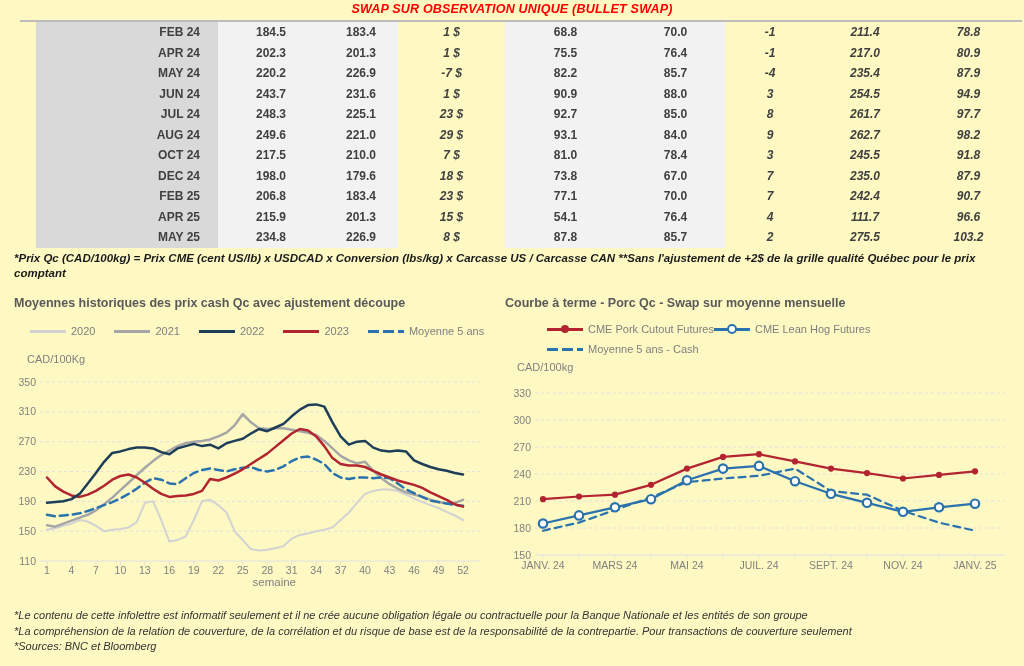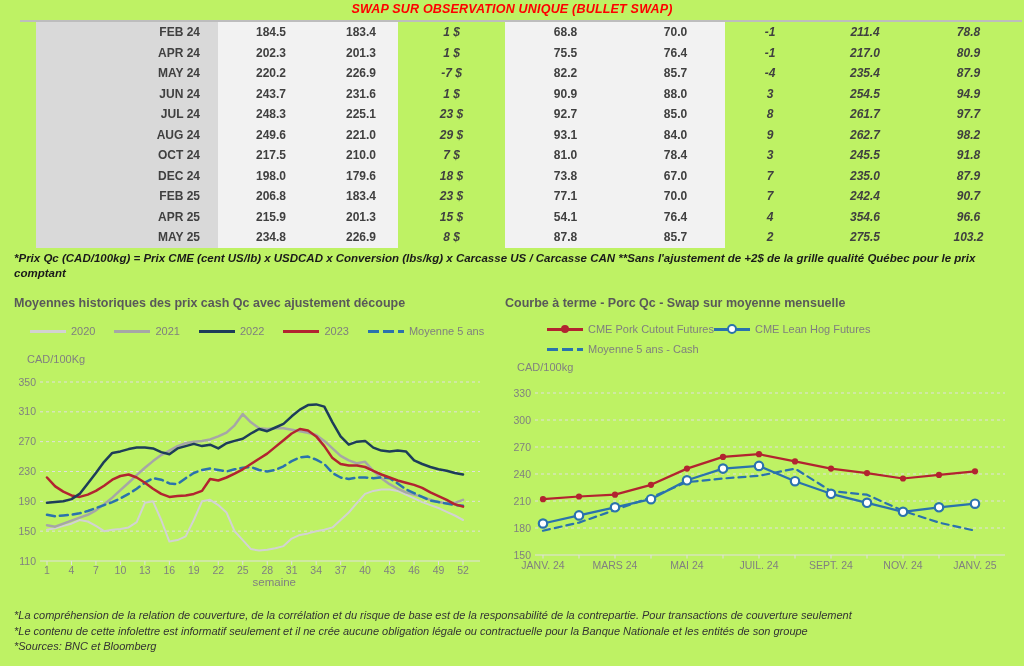--- a/index.html
+++ b/index.html
@@ -1,18 +1,18 @@
 <!DOCTYPE html>
 <html><head>
 <meta charset="utf-8">
 <style>
   * { margin:0; padding:0; box-sizing:border-box; }
   html,body { width:1024px; height:666px; background:#ffffff; overflow:hidden;
     font-family:"Liberation Sans", sans-serif; }
-  .canvas { position:relative; width:1024px; height:666px; background:#bef264; }
+  .canvas { position:relative; width:1024px; height:666px; background:#fef9c3; }
 
   
   .doc-title { position:absolute; left:0; top:2px; width:1024px; text-align:center;
     color:#ff0000; font-size:12.5px; font-weight:bold; font-style:italic; letter-spacing:.2px; }
 
   
   .swap-table { position:absolute; left:20px; top:20px; width:1002px;
     border-top:2px solid #bdbdbd; }
   .t-row { display:grid; grid-template-columns:198px 90px 90px 107px 105px 115px 90px 100px 107px;
     height:20.5px; align-items:center; }
@@ -158,21 +158,21 @@
         <div class="cell cell-blue">90.7</div>
       </div>
       <div class="t-row">
         <div class="cell cell-month">APR 25</div>
         <div class="cell cell-g1">215.9</div>
         <div class="cell cell-g1">201.3</div>
         <div class="cell cell-diff diff-pos">15 $</div>
         <div class="cell cell-g1">54.1</div>
         <div class="cell cell-g1">76.4</div>
         <div class="cell cell-diff diff-pos">4</div>
-        <div class="cell cell-blue">354.6</div>
+        <div class="cell cell-blue">111.7</div>
         <div class="cell cell-blue">96.6</div>
       </div>
       <div class="t-row">
         <div class="cell cell-month">MAY 25</div>
         <div class="cell cell-g1">234.8</div>
         <div class="cell cell-g1">226.9</div>
         <div class="cell cell-diff diff-pos">8 $</div>
         <div class="cell cell-g1">87.8</div>
         <div class="cell cell-g1">85.7</div>
         <div class="cell cell-diff diff-pos">2</div>
@@ -348,18 +348,18 @@
       <circle cx="254" cy="77.2" r="3.1" fill="#b22430"></circle>
       <circle cx="290" cy="84.4" r="3.1" fill="#b22430"></circle>
       <circle cx="326" cy="91.6" r="3.1" fill="#b22430"></circle>
       <circle cx="362" cy="96.1" r="3.1" fill="#b22430"></circle>
       <circle cx="398" cy="101.5" r="3.1" fill="#b22430"></circle>
       <circle cx="434" cy="97.9" r="3.1" fill="#b22430"></circle>
       <circle cx="470" cy="94.3" r="3.1" fill="#b22430"></circle>
     </svg>
 
   <div class="footer-notes">
+    <div>*Le contenu de cette infolettre est informatif seulement et il ne crée aucune obligation légale ou contractuelle pour la Banque Nationale et les entités de son groupe</div>
     <div>*La compréhension de la relation de couverture, de la corrélation et du risque de base est de la responsabilité de la contrepartie. Pour transactions de couverture seulement</div>
-    <div>*Le contenu de cette infolettre est informatif seulement et il ne crée aucune obligation légale ou contractuelle pour la Banque Nationale et les entités de son groupe</div>
     <div>*Sources: BNC et Bloomberg</div>
   </div>
 
 </div>
 
 </body></html>

